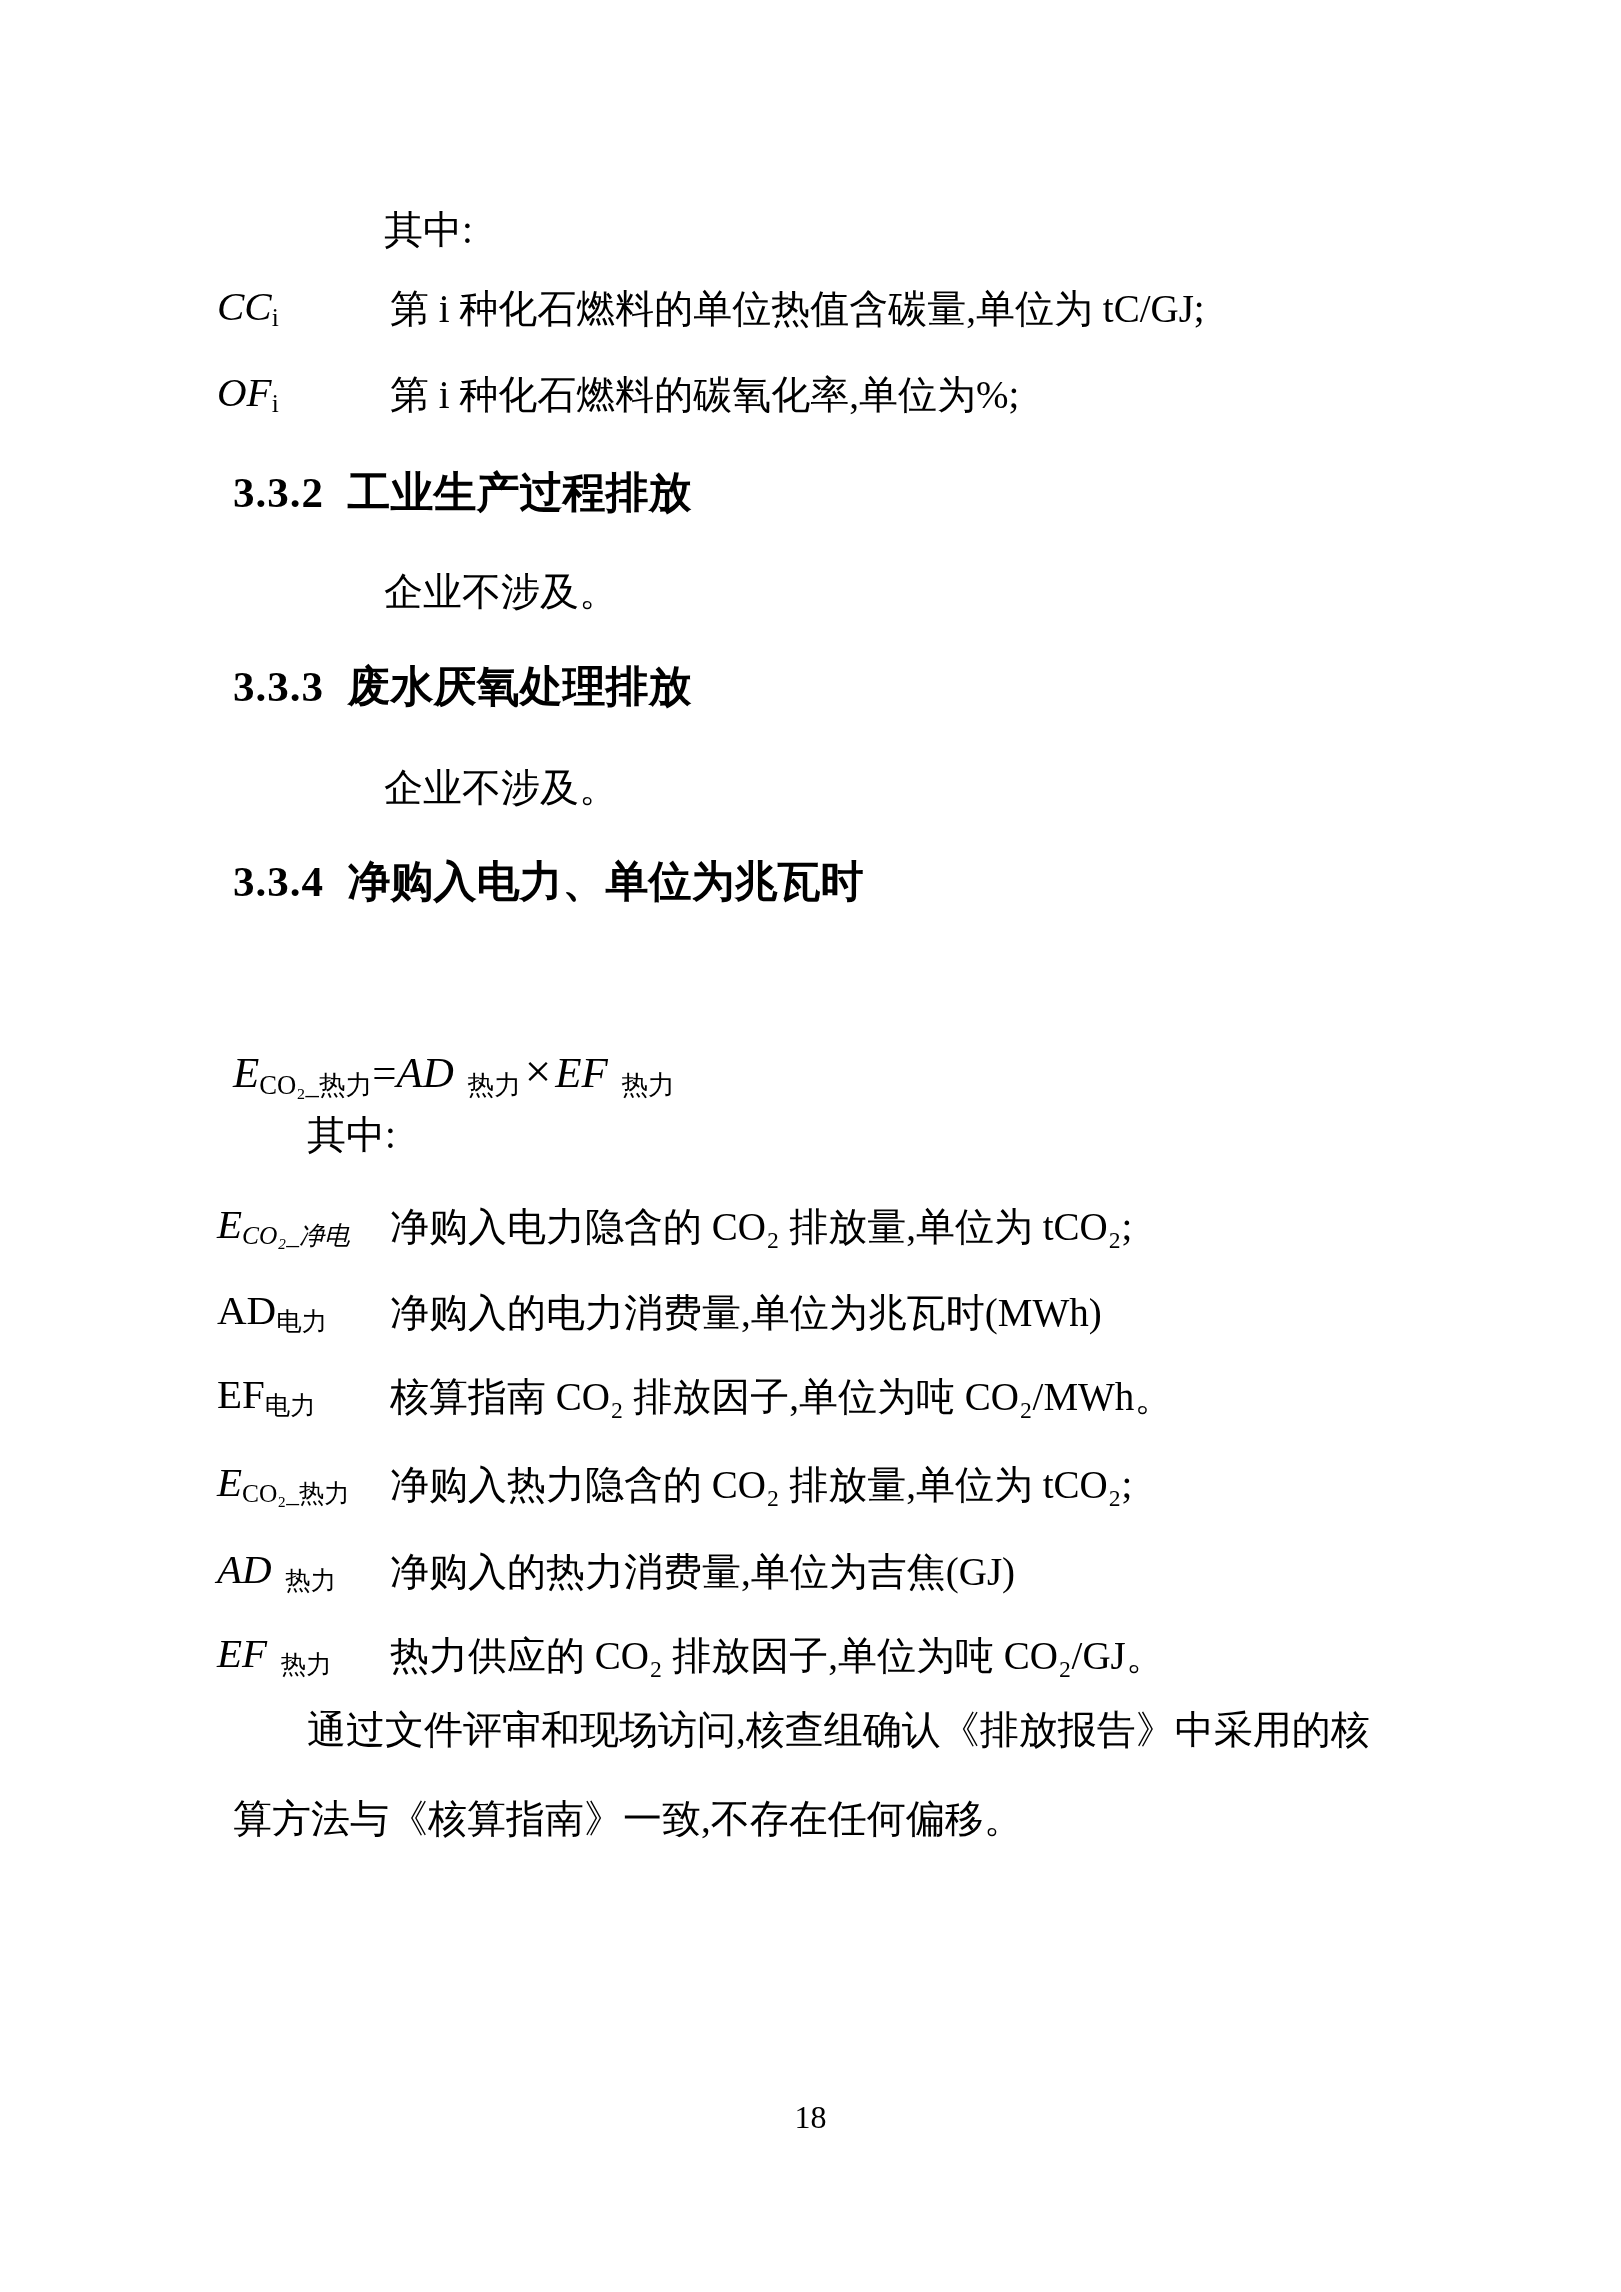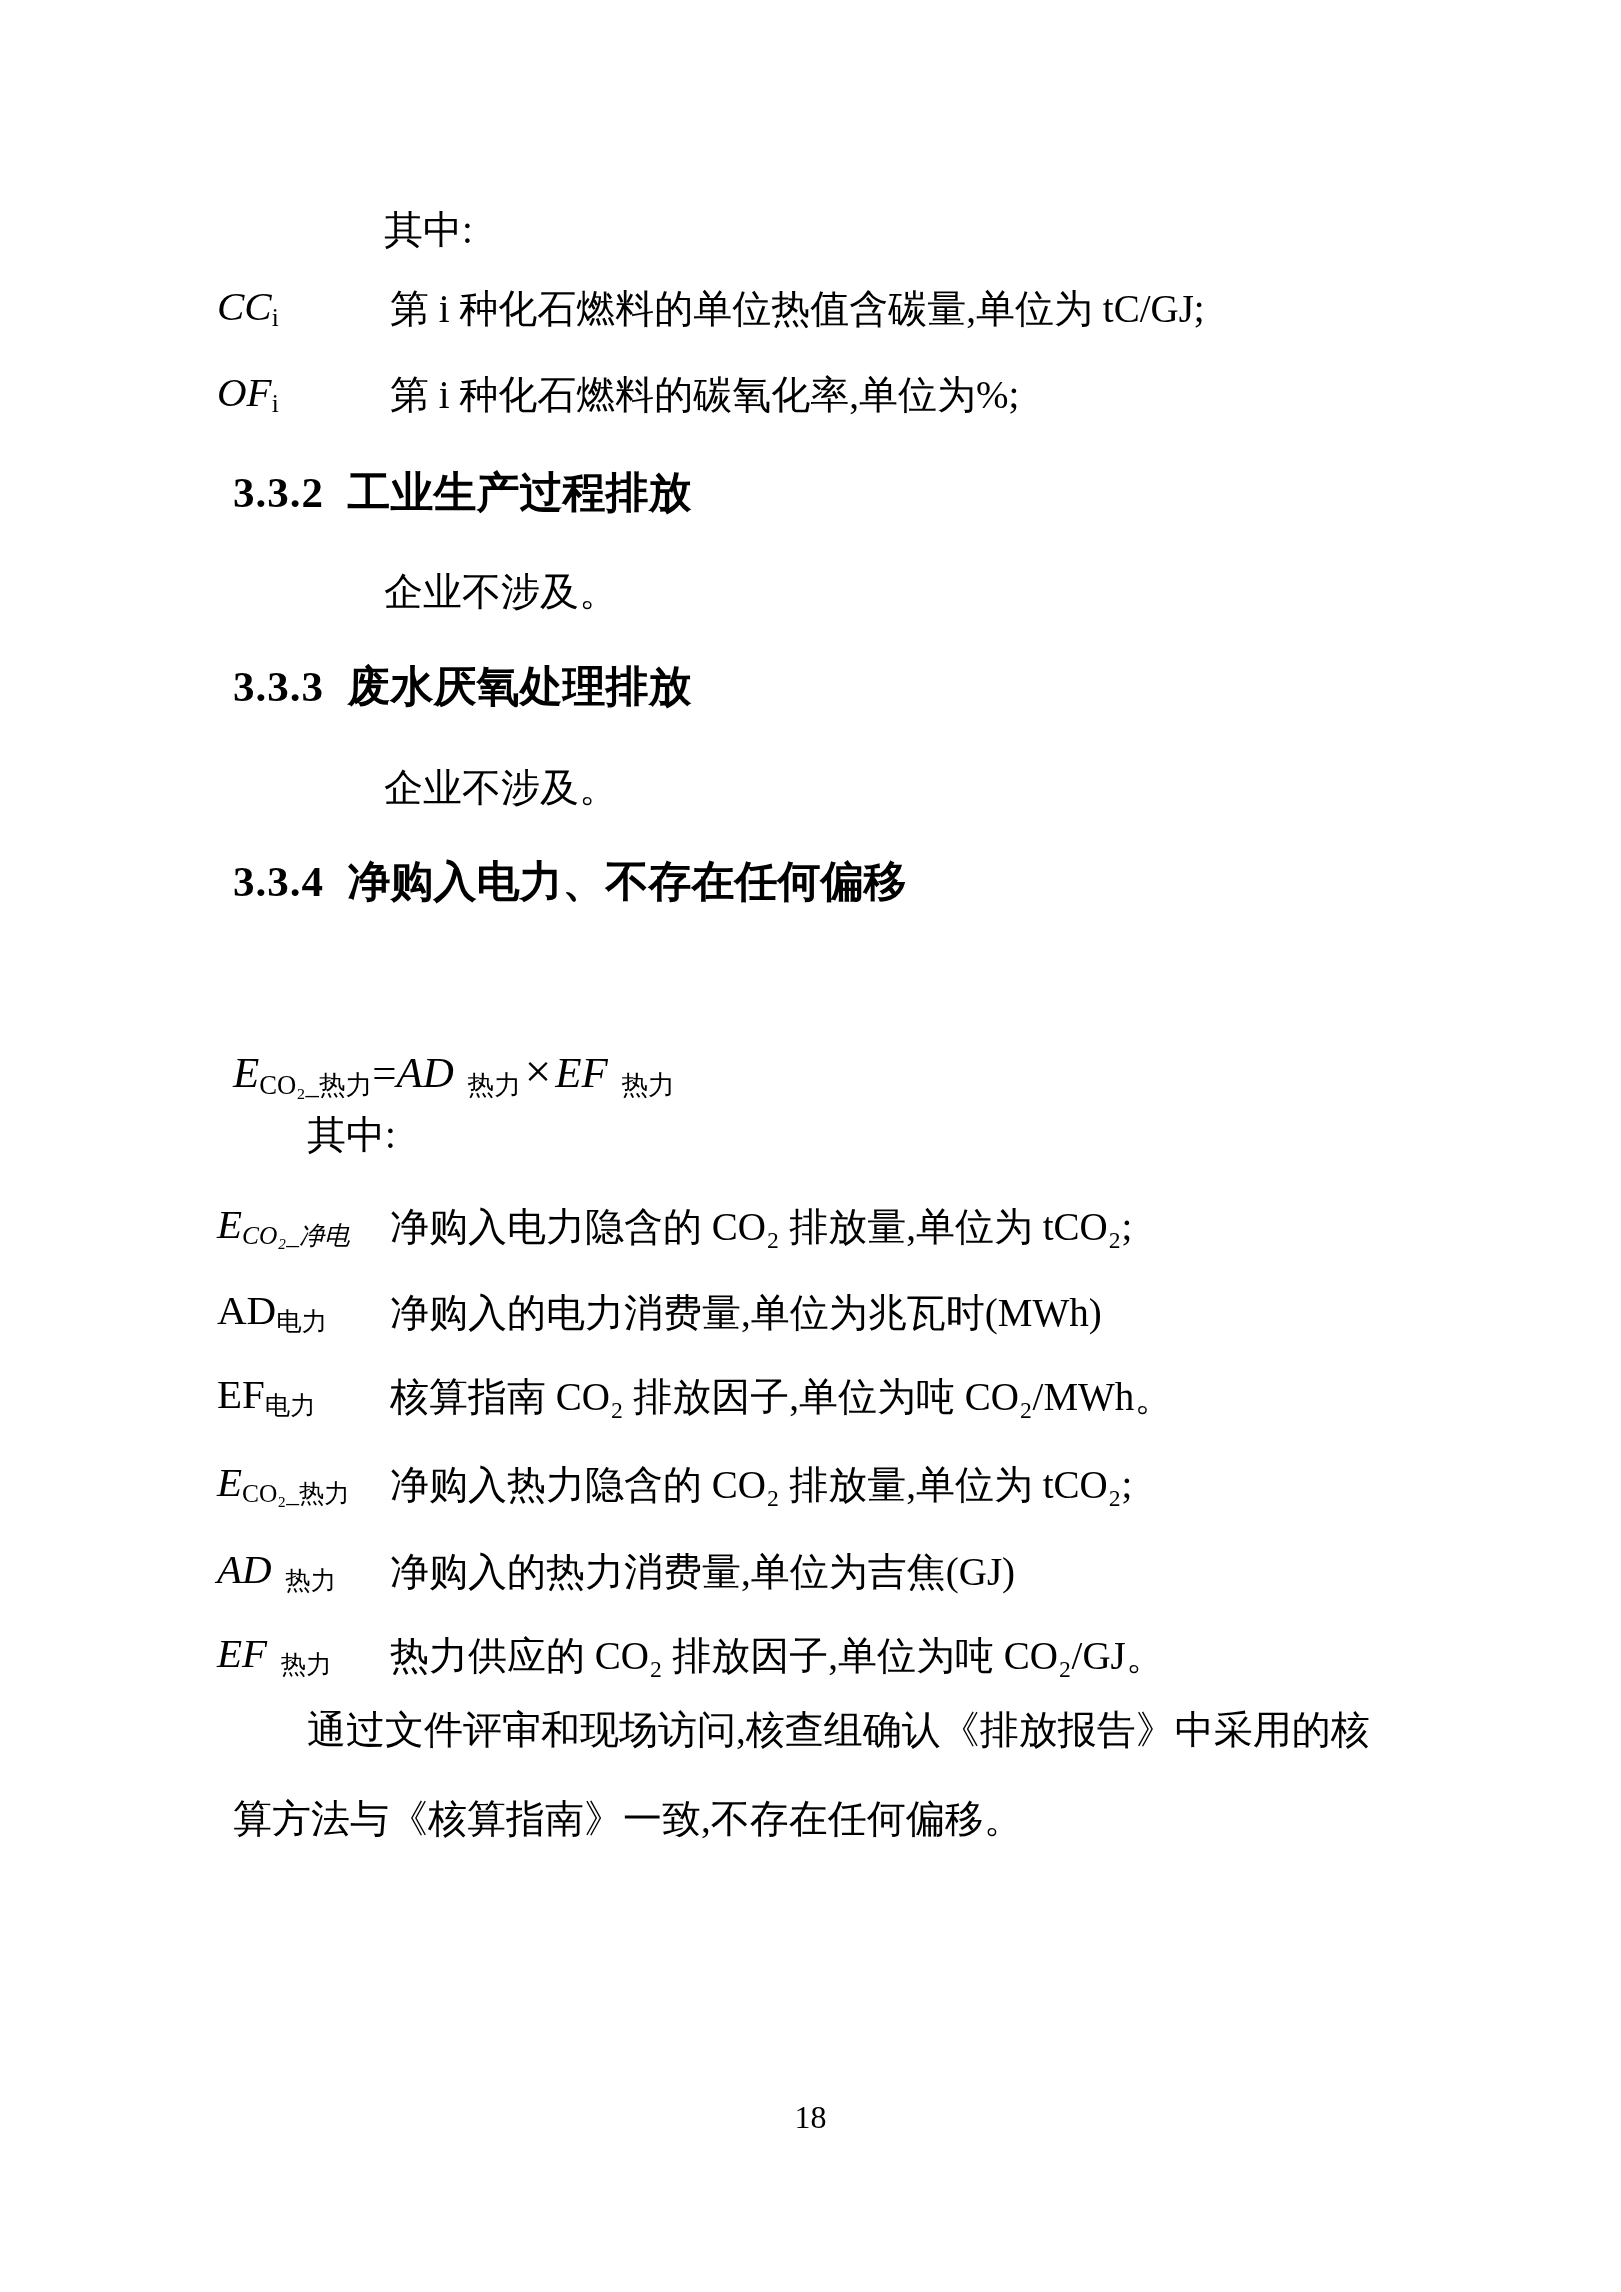--- a/index.html
+++ b/index.html
@@ -85,21 +85,21 @@
 
   <div class="heading" style="top:661px">
     <span class="num">3.3.3</span><span>废水厌氧处理排放</span>
   </div>
 
   <div class="line indent2" style="top:764px">
     <span>企业不涉及。</span>
   </div>
 
   <div class="heading" style="top:856px">
-    <span class="num">3.3.4</span><span>净购入电力、不存在任何偏移</span>
+    <span class="num">3.3.4</span><span>净购入电力、单位为兆瓦时</span>
   </div>
 
 
   <div class="formula" style="top:1043px">
     <span class="it">E</span><sub>CO₂_热力</sub><span>=</span><span class="it">AD</span><sub class="gap">热力</sub><span class="times">×</span><span class="it">EF</span><sub class="gap">热力</sub>
   </div>
 
   <div class="line indent1" style="top:1111px">
     <span>其中:</span>
   </div>

